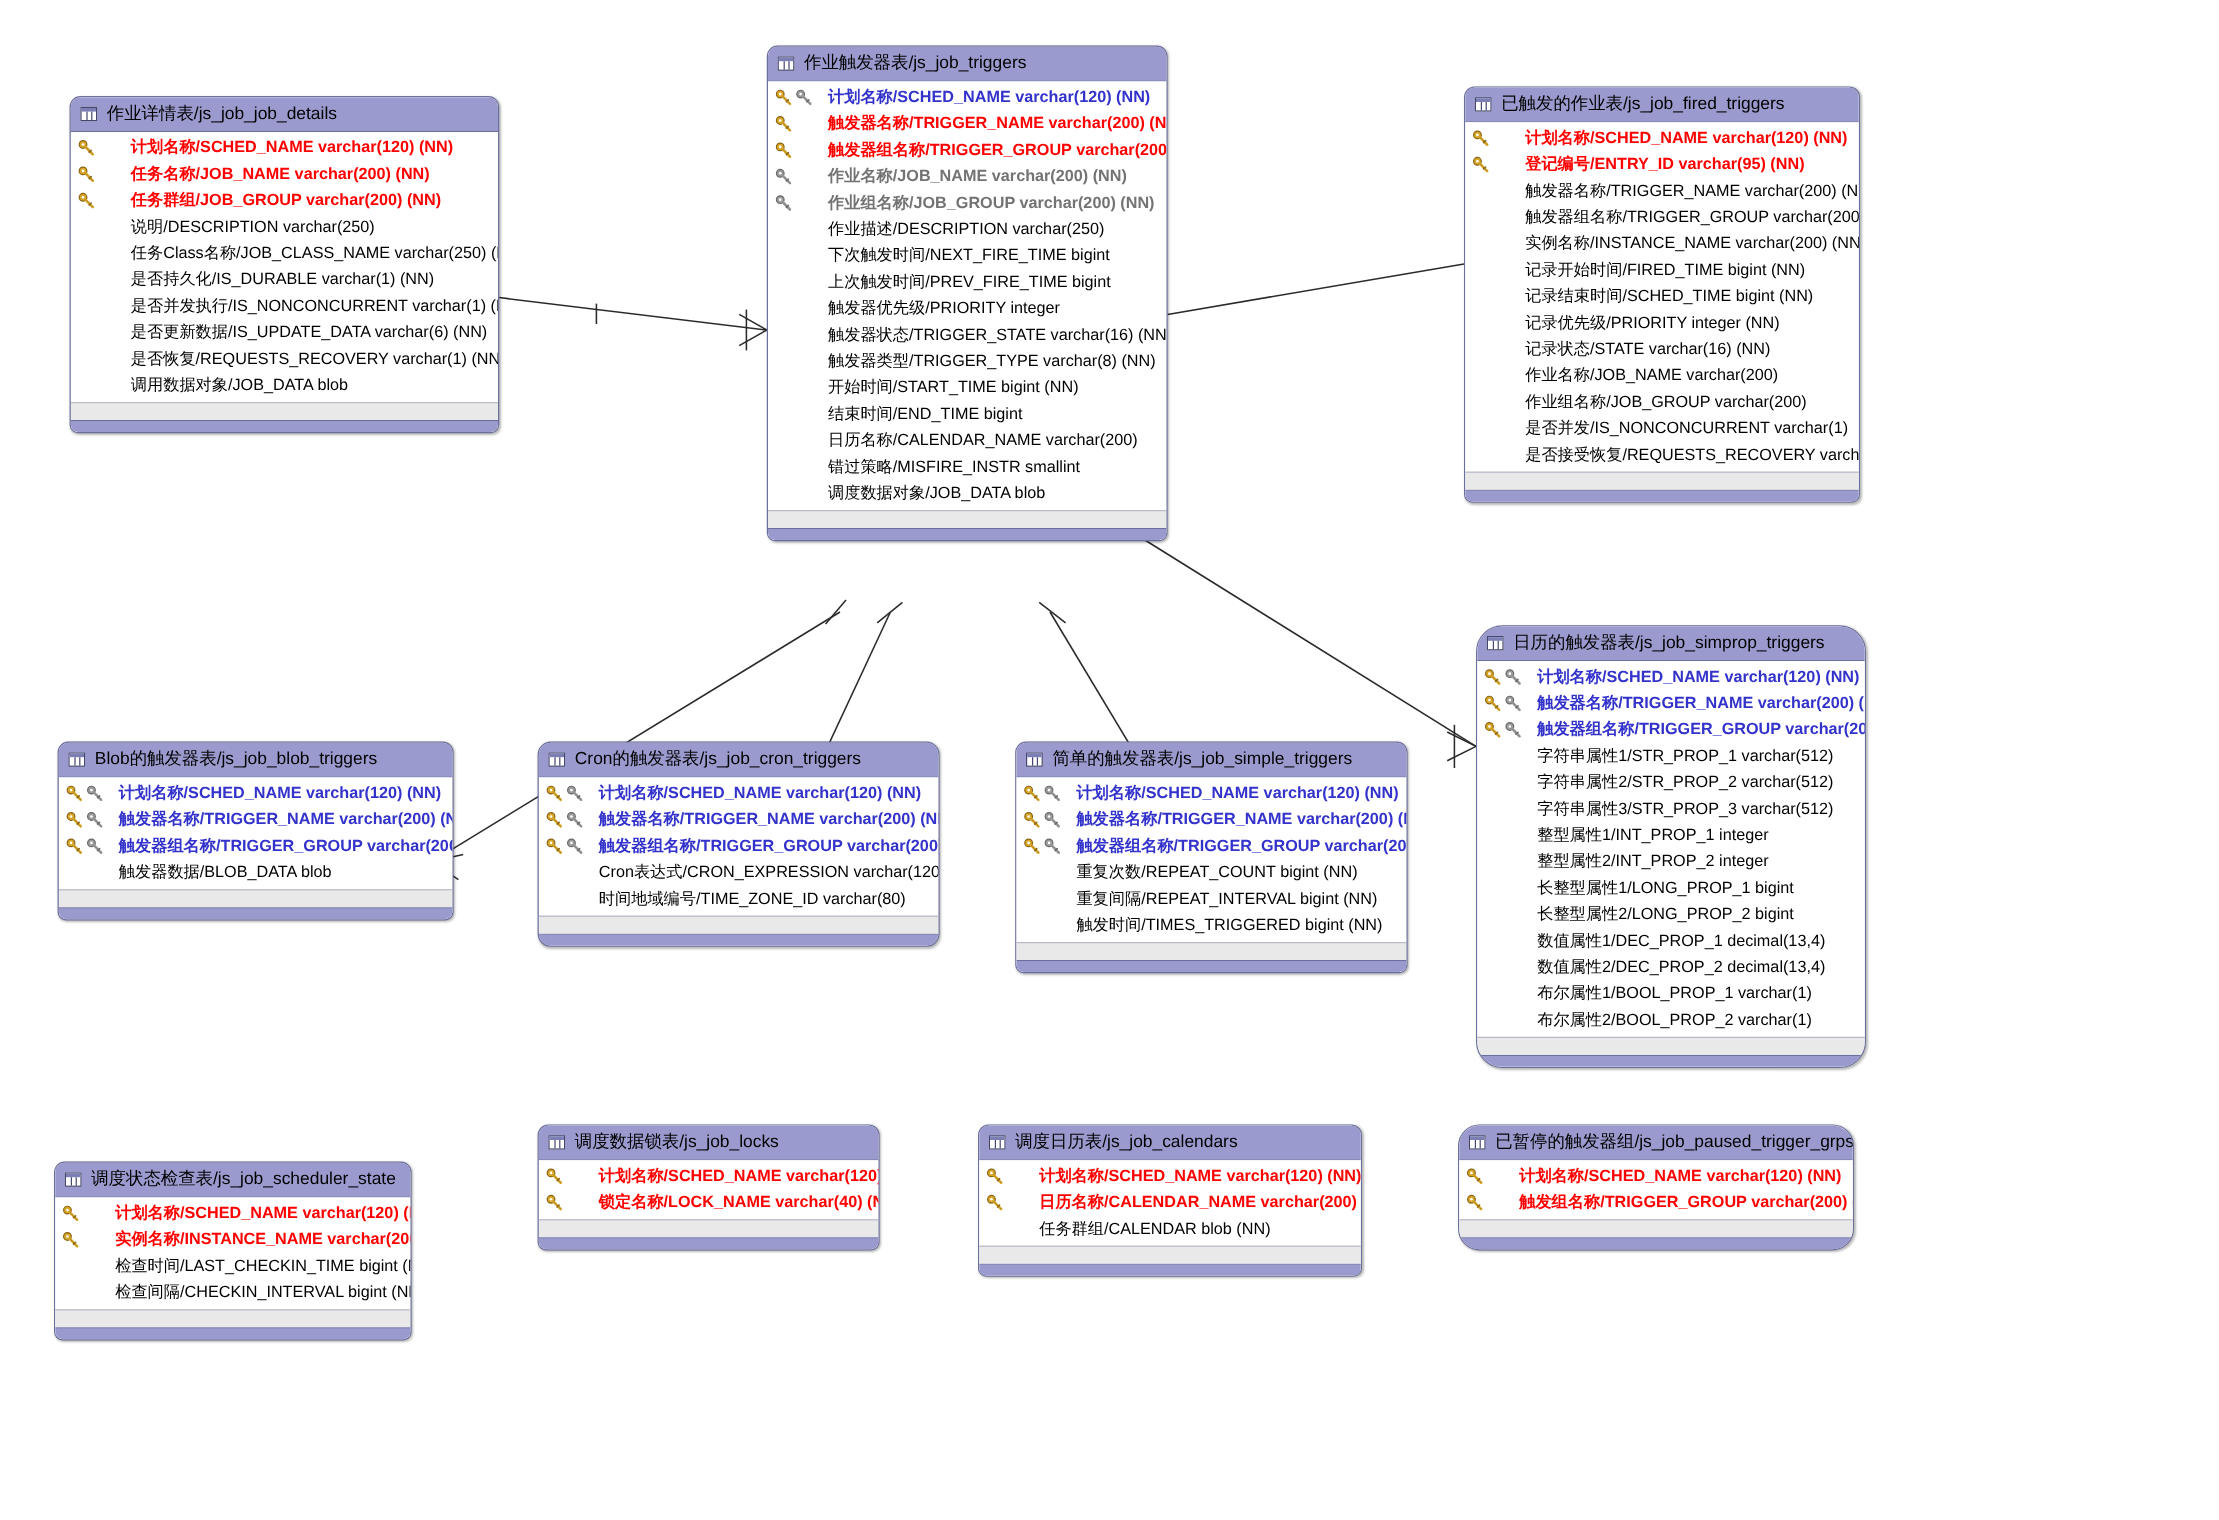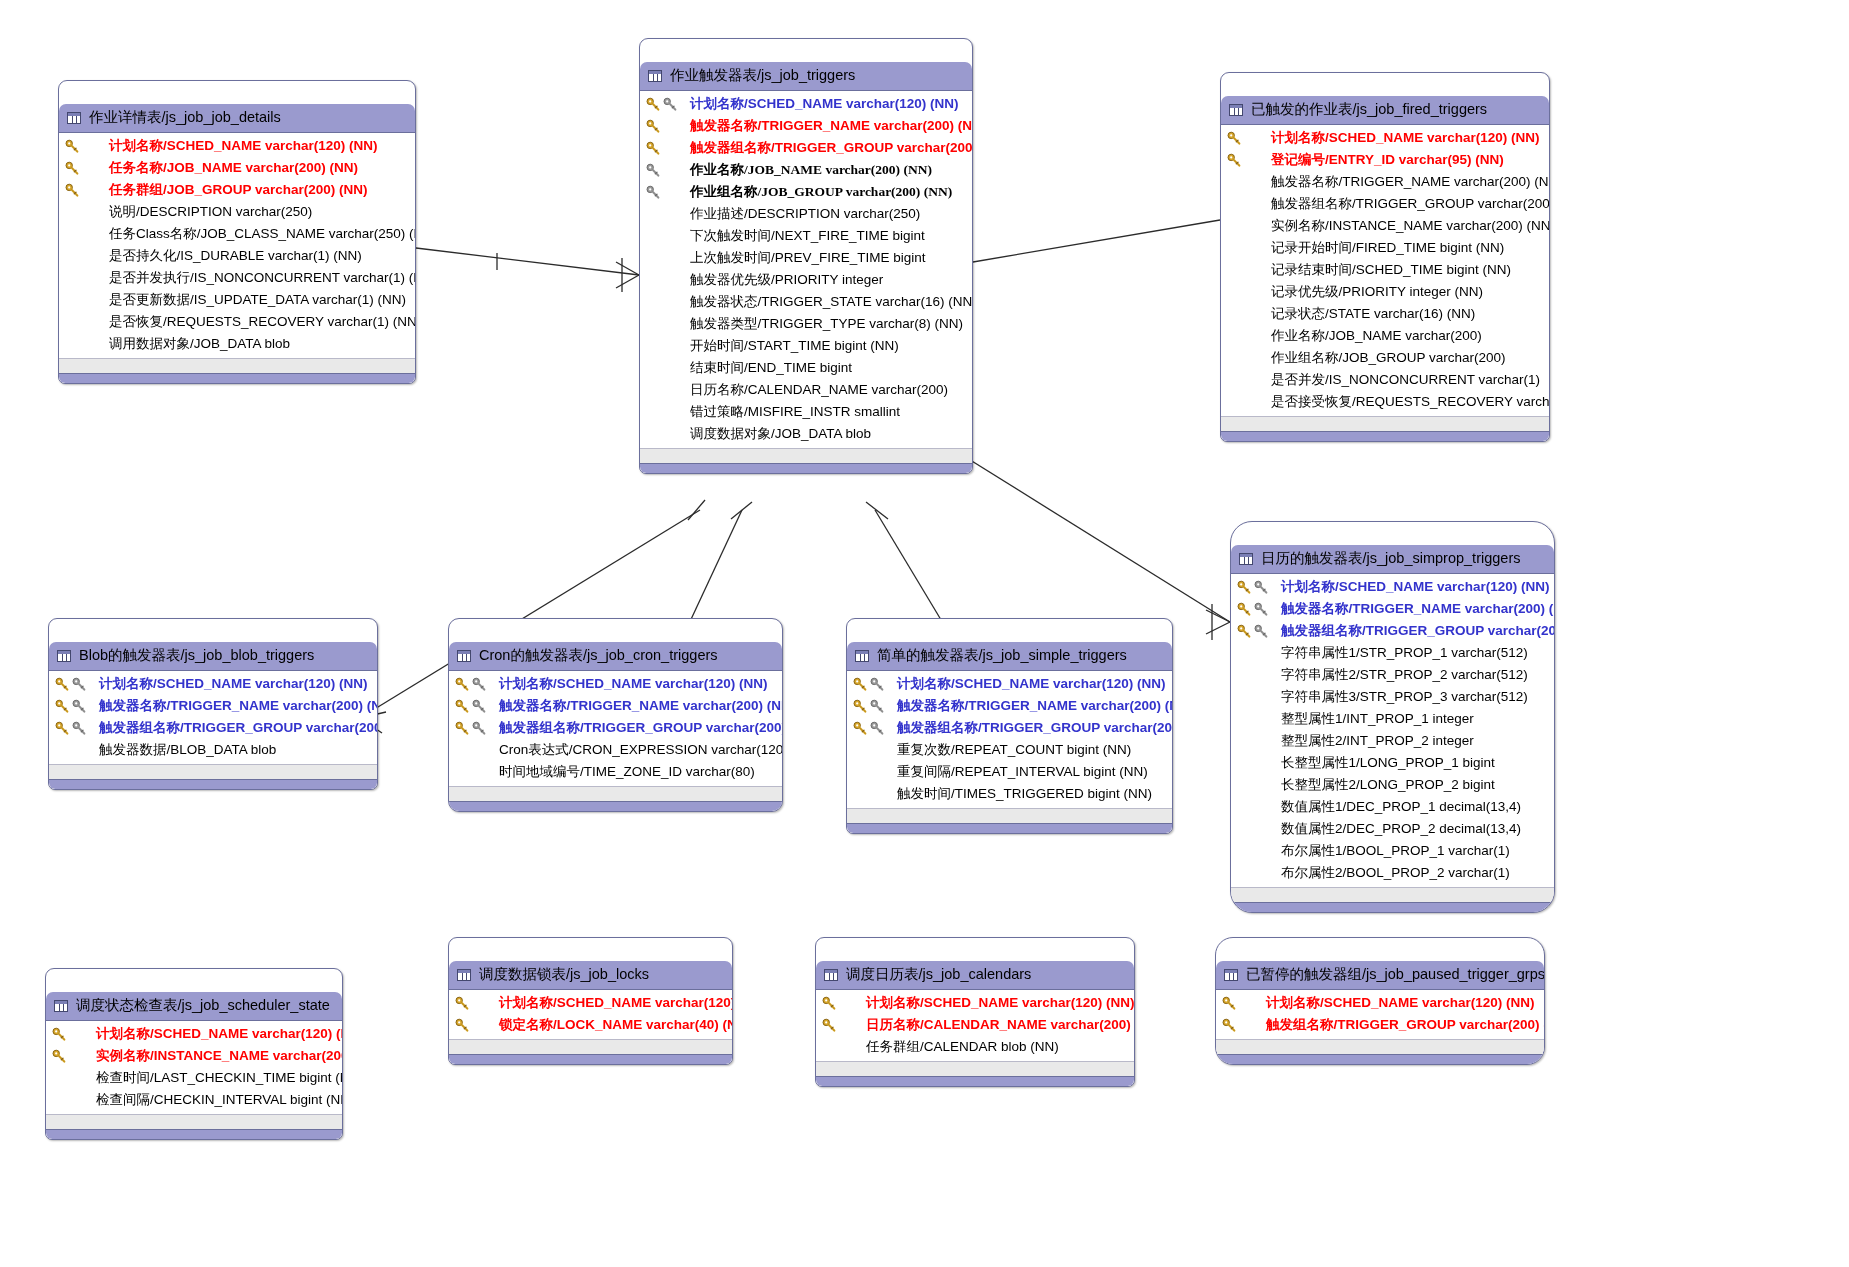--- a/index.html
+++ b/index.html
@@ -40,21 +40,20 @@
     background: #9a9ace;
     border-bottom: 1px solid #6b6f9c;
     color: #000000;
     font-size: 14.5px;
     padding: 4px 8px 5px 8px;
     display: flex;
     align-items: center;
     gap: 8px;
     white-space: nowrap;
     border-radius: 7px 7px 0 0;
-    margin-top: 23px;
   }
   .table-icon {
     display: inline-block;
     width: 14px;
     height: 12px;
     flex: 0 0 auto;
     position: relative;
     background: #ffffff;
     border: 1px solid #44486f;
     box-sizing: border-box;
@@ -108,21 +107,21 @@
   .key {
     width: 15px;
     height: 15px;
     flex: 0 0 15px;
     position: relative;
   }
   .key svg { display: block; }
   .rowtext { line-height: 22px; }
   .c-red   { color: #ff0000; font-weight: bold; }
   .c-blue  { color: #3333cc; font-weight: bold; }
-  .c-green { color: #000000; font-weight: bold; font-family: Liberation Serif, serif; }
+  .c-green { color: #737373; font-weight: bold; }
   .c-black { color: #000000; font-weight: normal; }
 </style>
 </head>
 <body>
 
 <div id="canvas">
   <svg id="links" viewBox="0 0 1849 1267" width="1849" height="1267">
     <defs>
       <g id="cf"></g>
     </defs>
@@ -230,21 +229,21 @@
         <div class="row">
           <span class="keys"></span>
           <span class="rowtext c-black">是否持久化/IS_DURABLE varchar(1) (NN)</span>
         </div>
         <div class="row">
           <span class="keys"></span>
           <span class="rowtext c-black">是否并发执行/IS_NONCONCURRENT varchar(1) (NN)</span>
         </div>
         <div class="row">
           <span class="keys"></span>
-          <span class="rowtext c-black">是否更新数据/IS_UPDATE_DATA varchar(1) (NN)</span>
+          <span class="rowtext c-black">是否更新数据/IS_UPDATE_DATA varchar(6) (NN)</span>
         </div>
         <div class="row">
           <span class="keys"></span>
           <span class="rowtext c-black">是否恢复/REQUESTS_RECOVERY varchar(1) (NN)</span>
         </div>
         <div class="row">
           <span class="keys"></span>
           <span class="rowtext c-black">调用数据对象/JOB_DATA blob</span>
         </div>
       </div>

